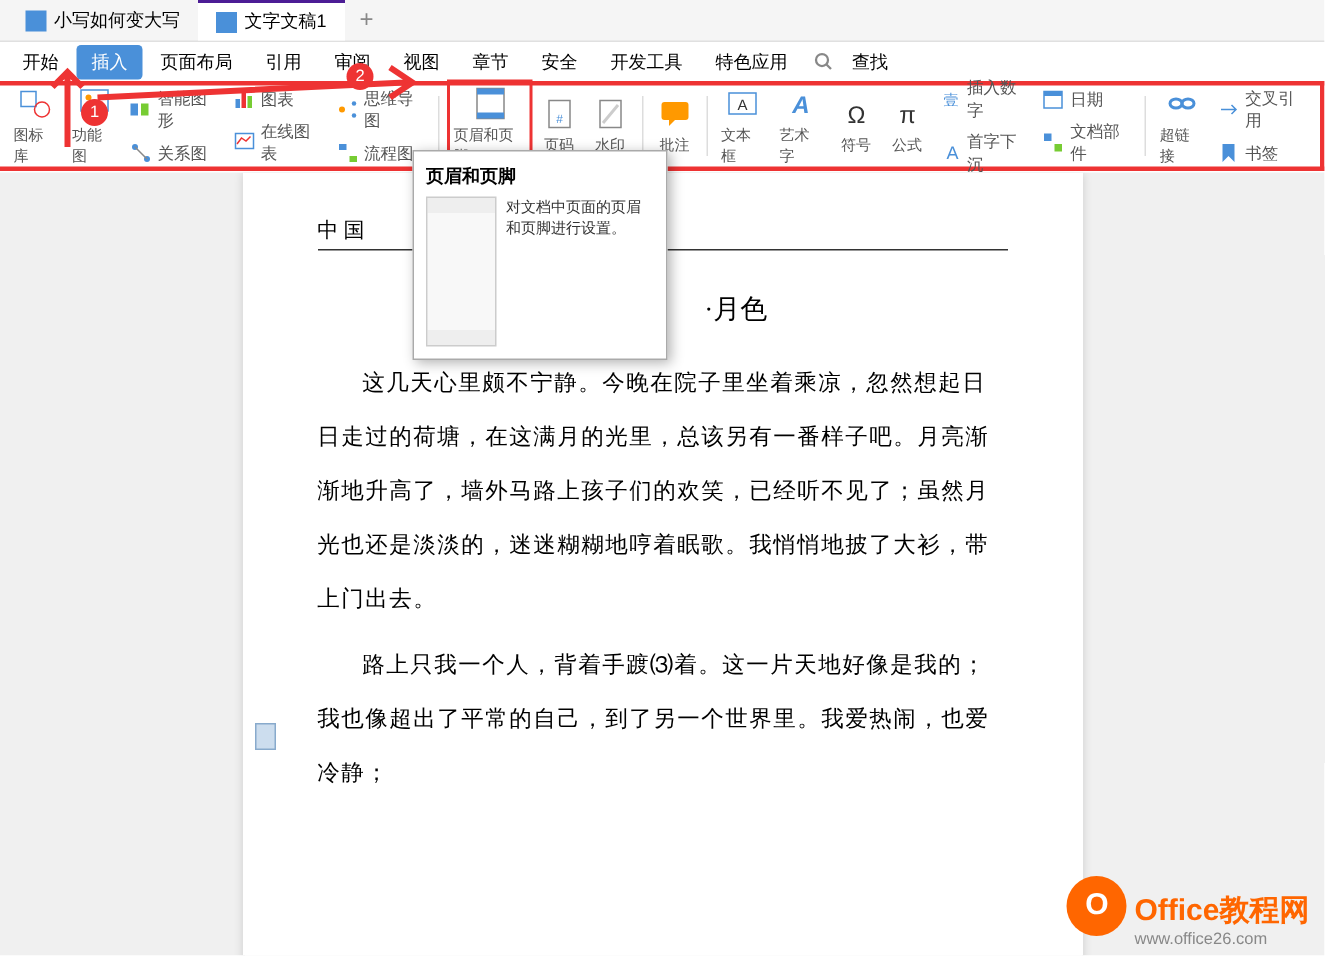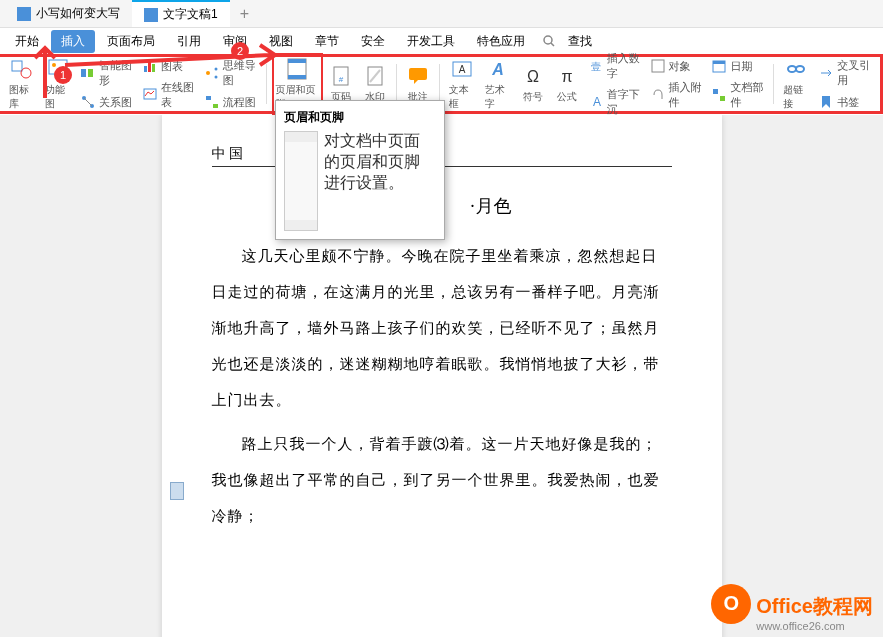--- a/index.html
+++ b/index.html
@@ -1,20 +1,20 @@
 <!DOCTYPE html>
 <html><head>
   <meta charset="utf-8">
   <style>
     * { margin: 0; padding: 0; box-sizing: border-box; font-family: "Microsoft YaHei", sans-serif; }
     body { width: 883px; height: 637px; background: #fff; position: relative; overflow: hidden; }
     
     .tabs-bar { height: 28px; background: #f5f5f5; display: flex; align-items: center; border-bottom: 1px solid #e0e0e0; padding-left: 5px; }
     .tab { padding: 4px 12px; font-size: 12px; display: flex; align-items: center; gap: 5px; }
-    .tab.active { background: #fff; border-top: 2px solid #0ea5e9; }
+    .tab.active { background: #fff; border-top: 2px solid #4c1d95; }
     .tab-icon { width: 14px; height: 14px; background: #4a90d9; display: inline-block; }
     .tab-add { padding: 4px 10px; font-size: 16px; color: #888; }
     
     .menu-bar { height: 26px; display: flex; align-items: center; padding-left: 5px; gap: 2px; font-size: 12px; }
     .menu-item { padding: 3px 10px; cursor: pointer; }
     .menu-item.highlighted { background: #4a90d9; color: #fff; border-radius: 3px; }
     .search-icon { margin-left: 5px; }
     
     .ribbon { height: 60px; border-top: 3px solid #e33; border-bottom: 3px solid #e33; border-right: 3px solid #e33; display: flex; align-items: center; padding: 3px 5px; gap: 2px; position: relative; }
     .ribbon-group { display: flex; flex-direction: column; align-items: center; padding: 2px 4px; font-size: 10px; color: #555; gap: 2px; cursor: pointer; }
@@ -28,21 +28,21 @@
     
     .red-arrow-1 { position: absolute; top: 43px; left: 30px; width: 30px; height: 60px; z-index: 20; }
     .red-arrow-2 { position: absolute; top: 40px; left: 60px; width: 220px; height: 30px; z-index: 20; }
     .callout-1 { position: absolute; top: 66px; left: 54px; width: 18px; height: 18px; background: #e33; color: #fff; border-radius: 50%; font-size: 11px; display: flex; align-items: center; justify-content: center; z-index: 21; }
     .callout-2 { position: absolute; top: 42px; left: 231px; width: 18px; height: 18px; background: #e33; color: #fff; border-radius: 50%; font-size: 11px; display: flex; align-items: center; justify-content: center; z-index: 21; }
     
     .tooltip { position: absolute; top: 100px; left: 275px; width: 170px; background: #fff; border: 1px solid #aaa; box-shadow: 2px 2px 8px rgba(0,0,0,.3); padding: 8px; z-index: 15; }
     .tooltip-title { font-size: 12px; font-weight: bold; margin-bottom: 5px; }
     .tooltip-body { display: flex; gap: 6px; }
     .tooltip-thumb { width: 80px; height: 100px; border: 1px solid #ccc; background: linear-gradient(#eee 0%, #eee 10%, #f8f8f8 10%, #f8f8f8 90%, #eee 90%); }
-    .tooltip-desc { font-size: 16px; color: #333; font-family: Liberation Mono, monospace; }
+    .tooltip-desc { font-size: 10px; color: #333; font-family: Liberation Mono, monospace; }
     
     .doc-area { position: absolute; top: 115px; left: 0; right: 0; bottom: 0; background: #f0f0f0; display: flex; flex-direction: column; align-items: center; overflow: hidden; }
     .doc-page { width: 560px; background: #fff; box-shadow: 0 0 6px rgba(0,0,0,.15); padding: 30px 50px; min-height: 700px; }
     .doc-header { border-bottom: 1px solid #333; padding-bottom: 3px; font-size: 14px; font-family: "SimSun", serif; }
     .doc-p { font-size: 15px; line-height: 2.4; font-family: "SimSun", serif; text-indent: 2em; margin-bottom: 8px; letter-spacing: 1px; }
     
     .page-indicator { position: absolute; top: 482px; left: 170px; width: 14px; height: 18px; background: #cde; border: 1px solid #8ac; }
     
     .logo { position: absolute; bottom: 5px; right: 10px; display: flex; align-items: center; gap: 5px; }
     .logo-icon { width: 40px; height: 40px; background: #f60; border-radius: 50%; display: flex; align-items: center; justify-content: center; color: #fff; font-size: 20px; font-weight: bold; }
@@ -255,38 +255,20 @@
             <text x="5" y="12" font-size="12" fill="#4a90d9">A</text>
           </svg>
         </span>
       <span>首字下沉</span>
     </div>
   </div>
   <div class="ribbon-col">
     <div class="ribbon-group sm">
       <span class="ribbon-icon sm">
           <svg width="16" height="16">
-            <rect x="2" y="2" width="12" height="12" fill="none" stroke="#888"></rect>
-          </svg>
-        </span>
-      <span>对象</span>
-    </div>
-    <div class="ribbon-group sm">
-      <span class="ribbon-icon sm">
-          <svg width="16" height="16">
-            <path d="M4 8 Q4 3 8 3 Q12 3 12 8 L12 12" fill="none" stroke="#888"></path>
-          </svg>
-        </span>
-      <span>插入附件</span>
-    </div>
-  </div>
-  <div class="ribbon-col">
-    <div class="ribbon-group sm">
-      <span class="ribbon-icon sm">
-          <svg width="16" height="16">
             <rect x="2" y="3" width="12" height="11" fill="none" stroke="#4a90d9"></rect>
             <rect x="2" y="3" width="12" height="3" fill="#4a90d9"></rect>
           </svg>
         </span>
       <span>日期</span>
     </div>
     <div class="ribbon-group sm">
       <span class="ribbon-icon sm">
           <svg width="16" height="16">
             <rect x="2" y="2" width="5" height="5" fill="#4a90d9"></rect>

